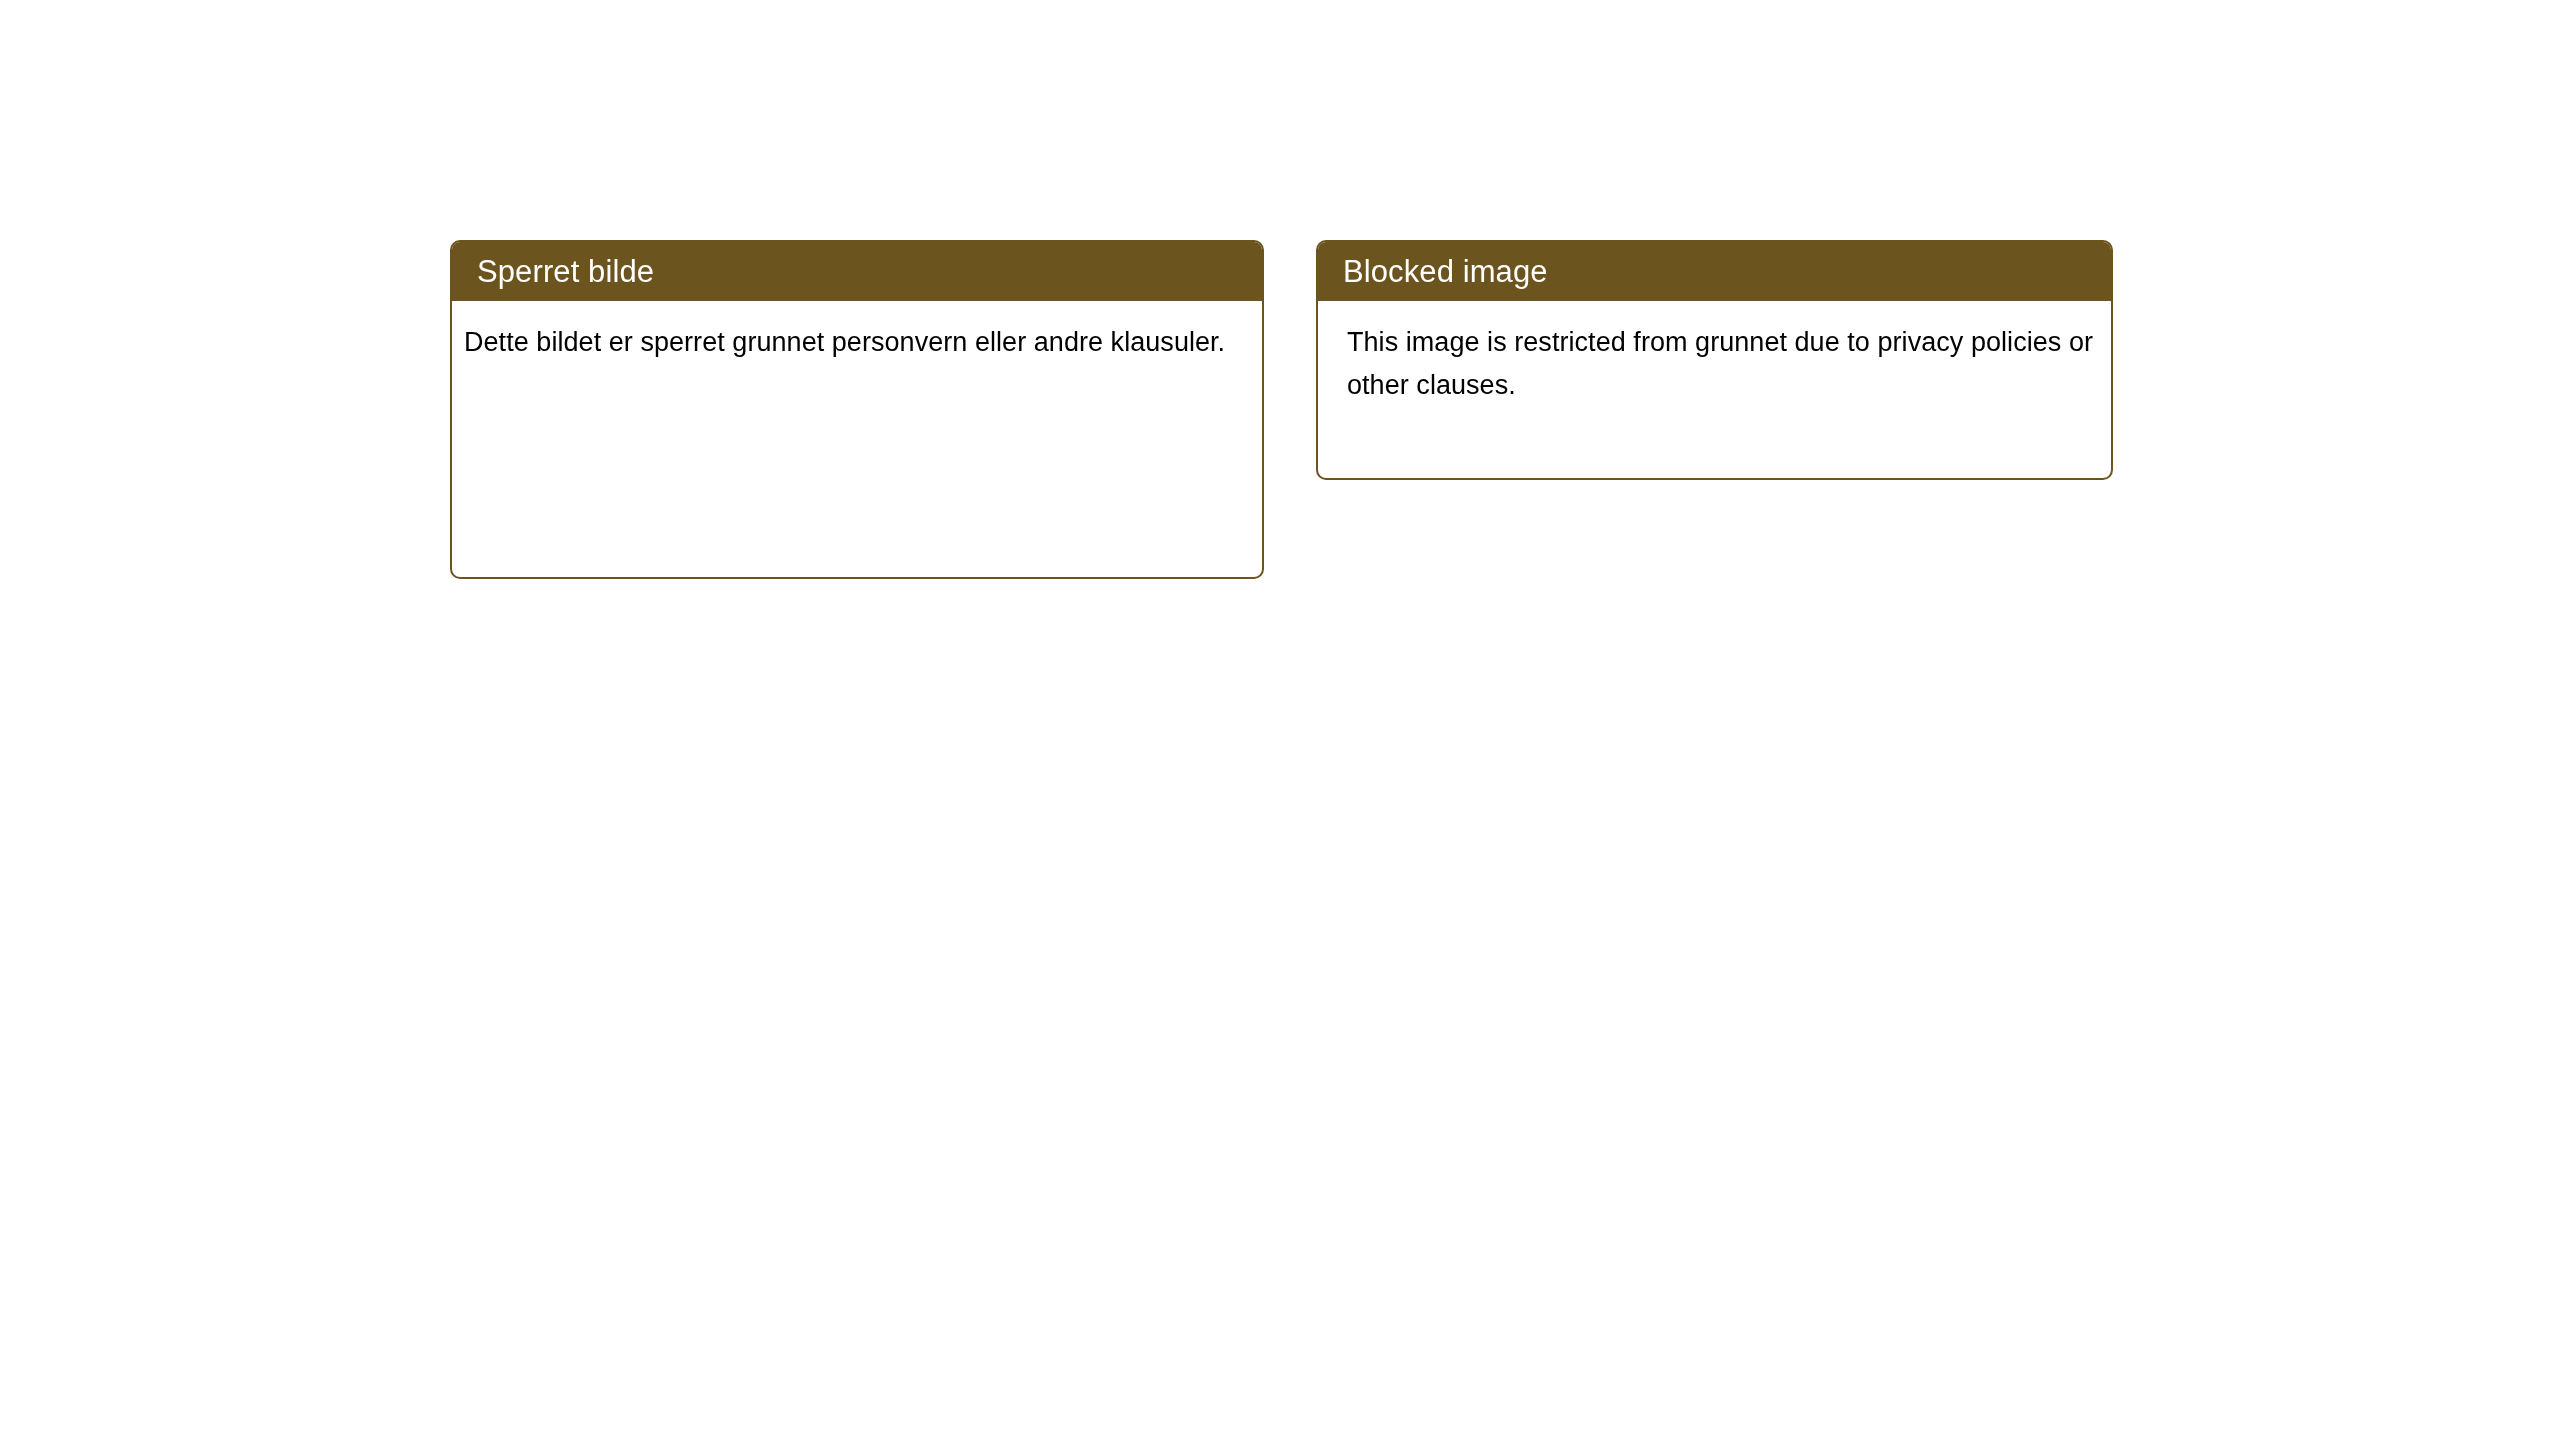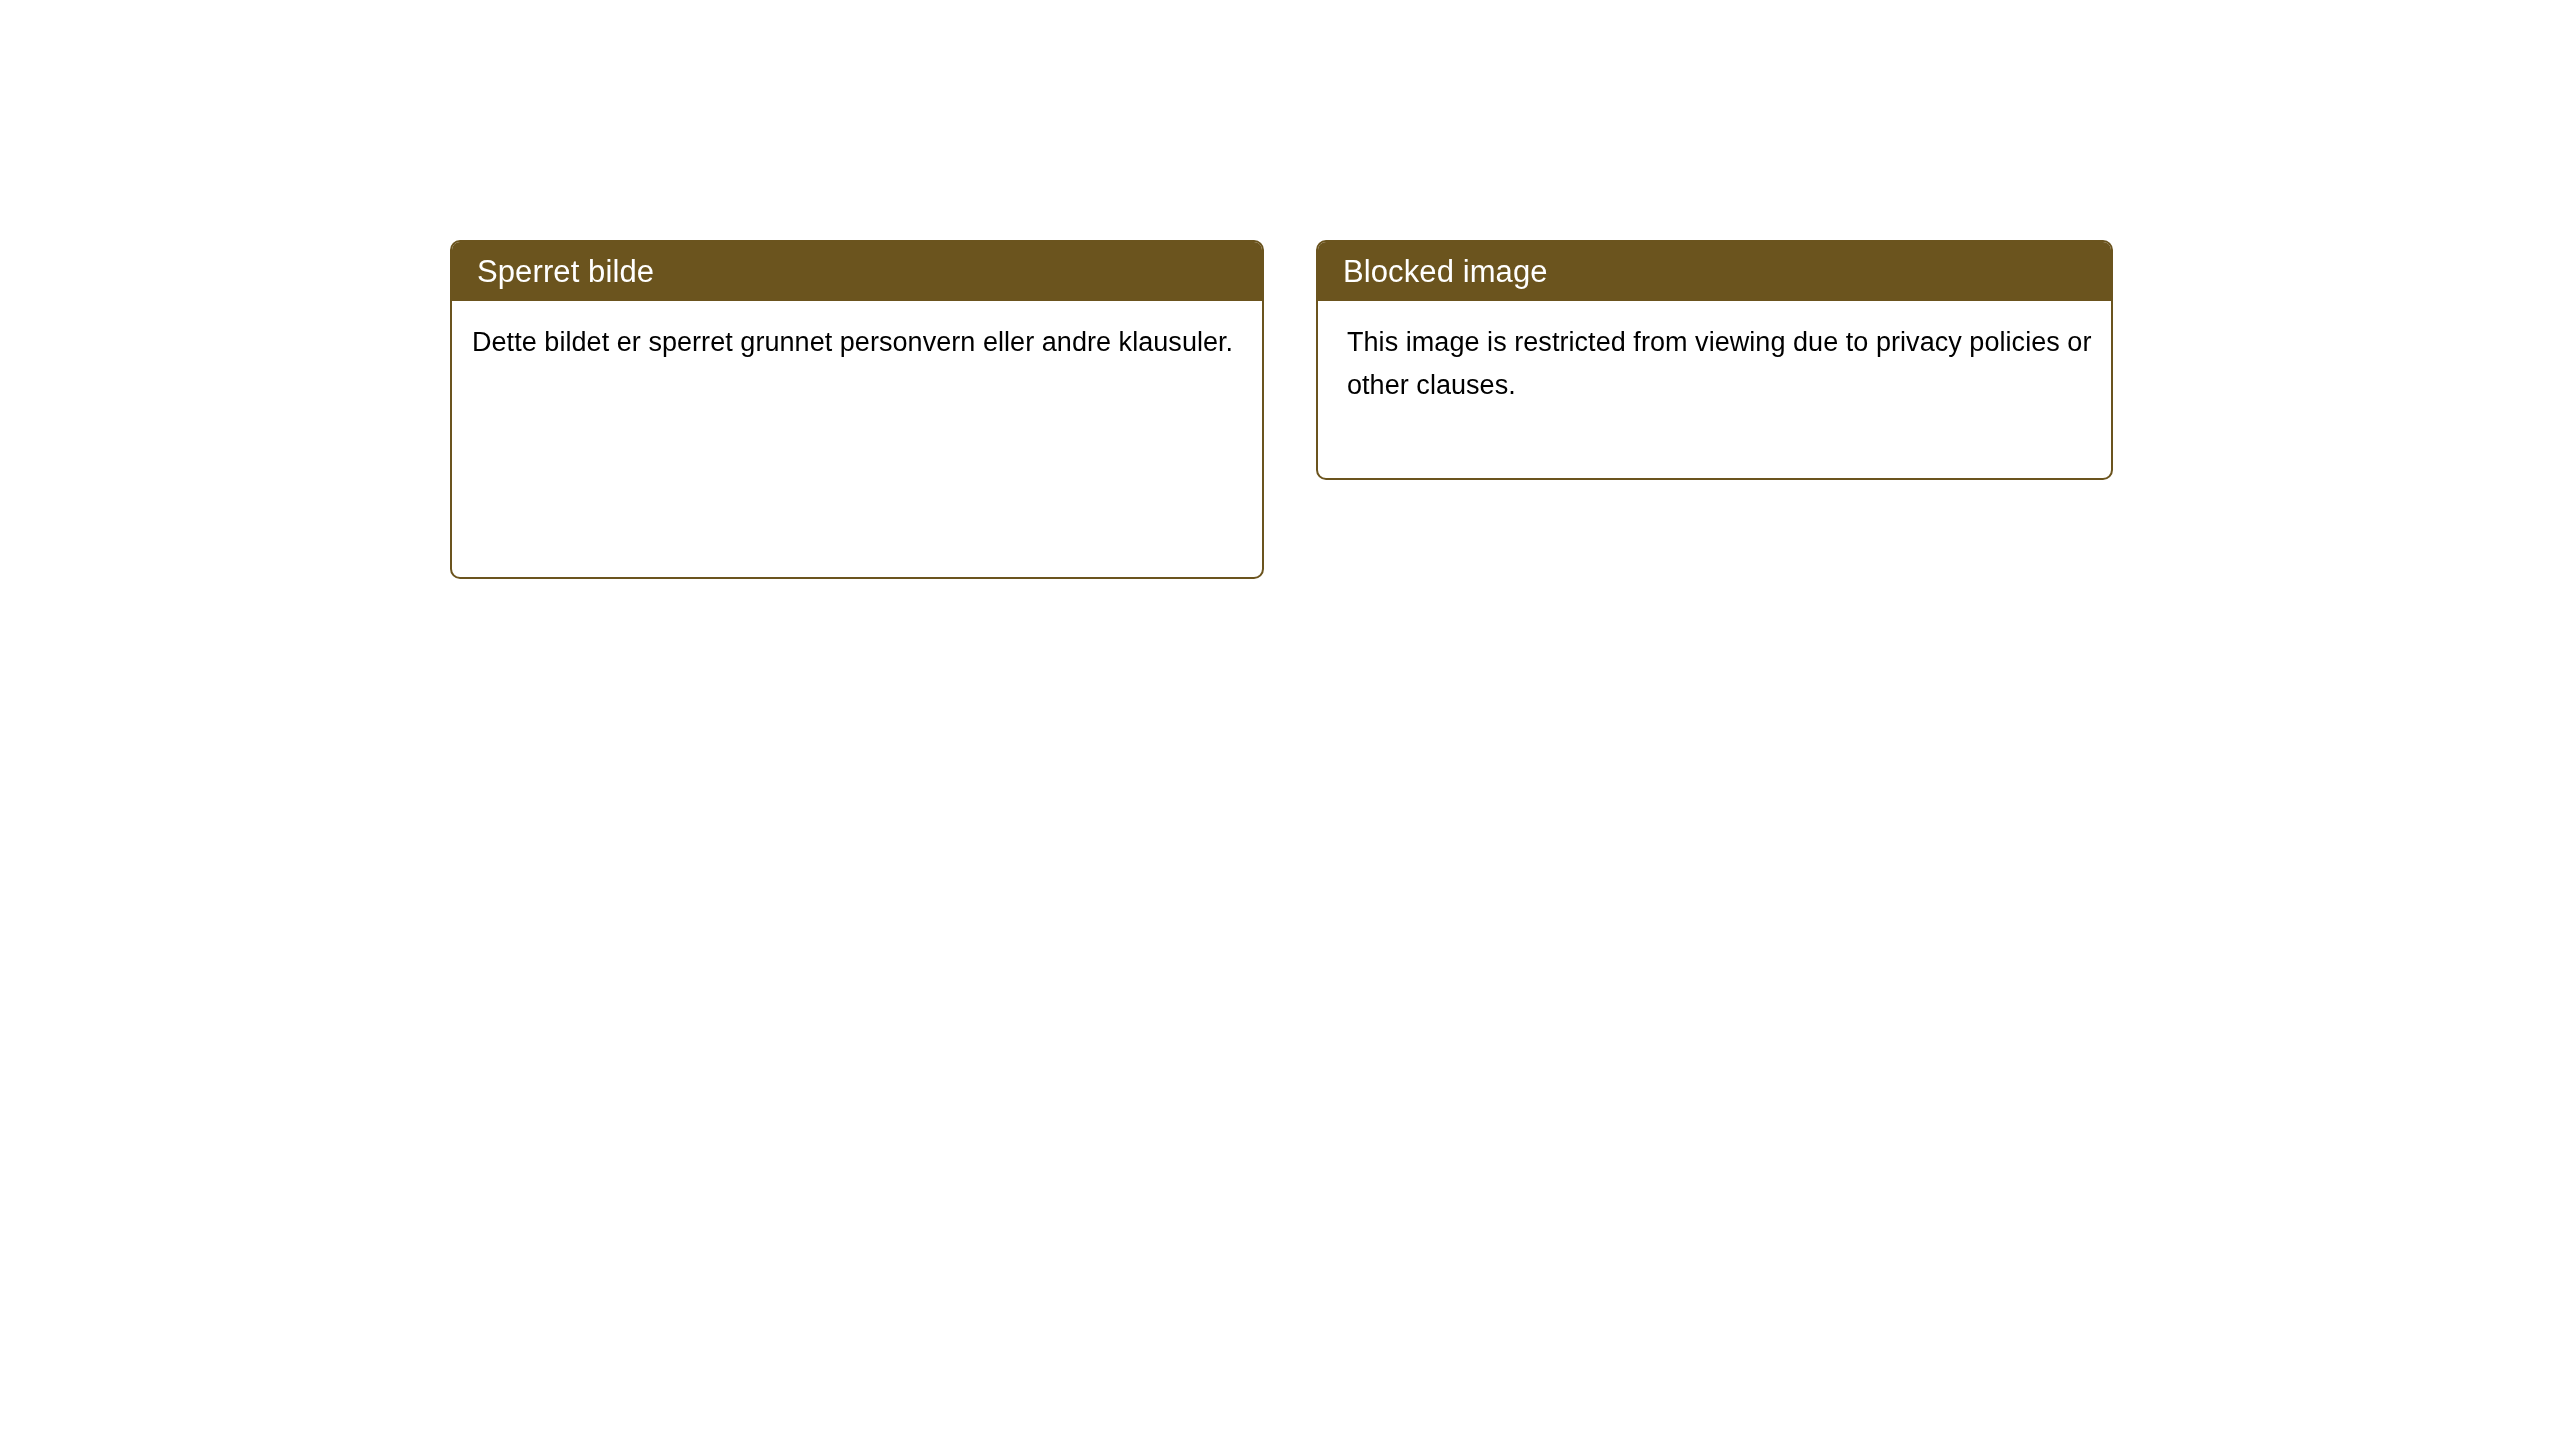--- a/index.html
+++ b/index.html
@@ -65,21 +65,21 @@
     font-size: 31px;
     font-weight: 400;
     line-height: 1;
     letter-spacing: 0.1px;
     color: #ffffff;
     white-space: nowrap;
   }
 
   .notice-body {
     box-sizing: border-box;
-    padding: 20px 22px 0 20px;
+    padding: 20px 22px 0 12px;
     color: #000000;
   }
 
   .notice-paragraph {
     font-size: 27px;
     line-height: 43px;
     color: #000000;
     margin: 0;
     letter-spacing: 0.05px;
   }
@@ -105,17 +105,17 @@
     <div class="notice-body">
       <p class="notice-paragraph">Dette bildet er sperret grunnet personvern eller andre klausuler.</p>
     </div>
   </div>
 
   <div class="notice-card notice-card--en">
     <div class="notice-header">
       <span class="notice-header-title">Blocked image</span>
     </div>
     <div class="notice-body">
-      <p class="notice-paragraph">This image is restricted from viewing due to privacy policies or other clauses.</p>
+      <p class="notice-paragraph">This image is restricted from grunnet due to privacy policies or other clauses.</p>
     </div>
   </div>
 
 </div>
 
 </body></html>

